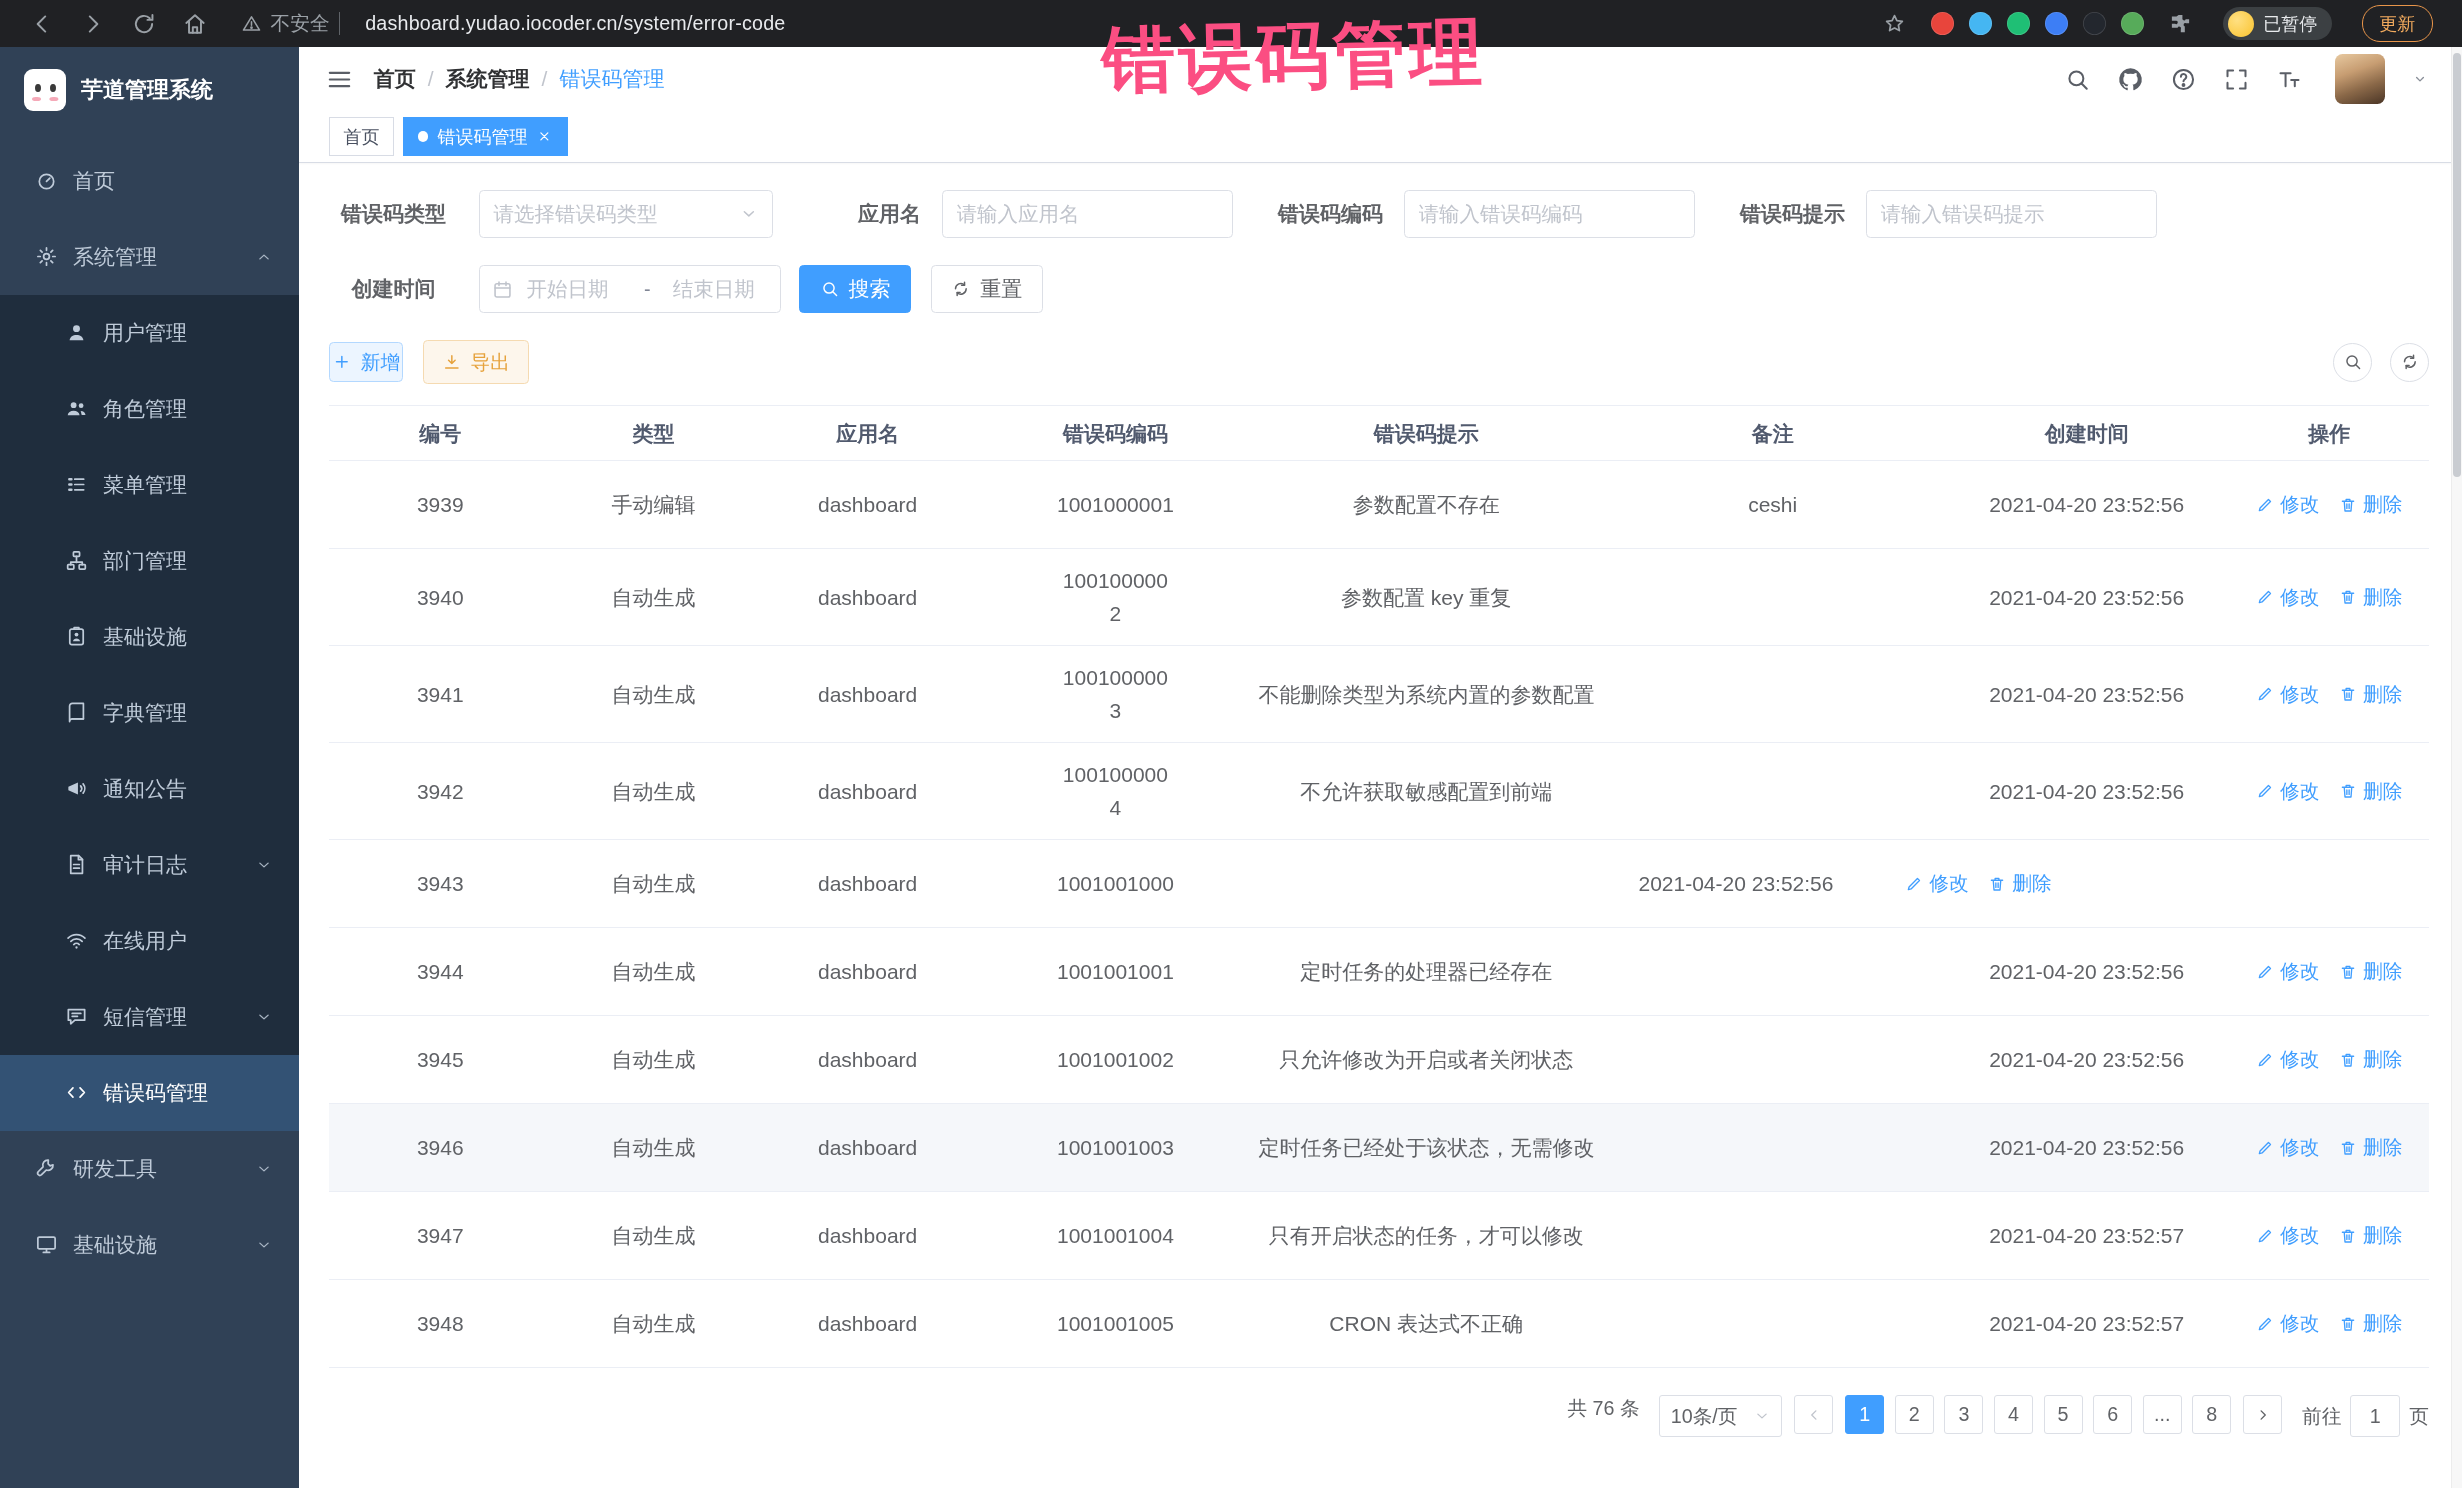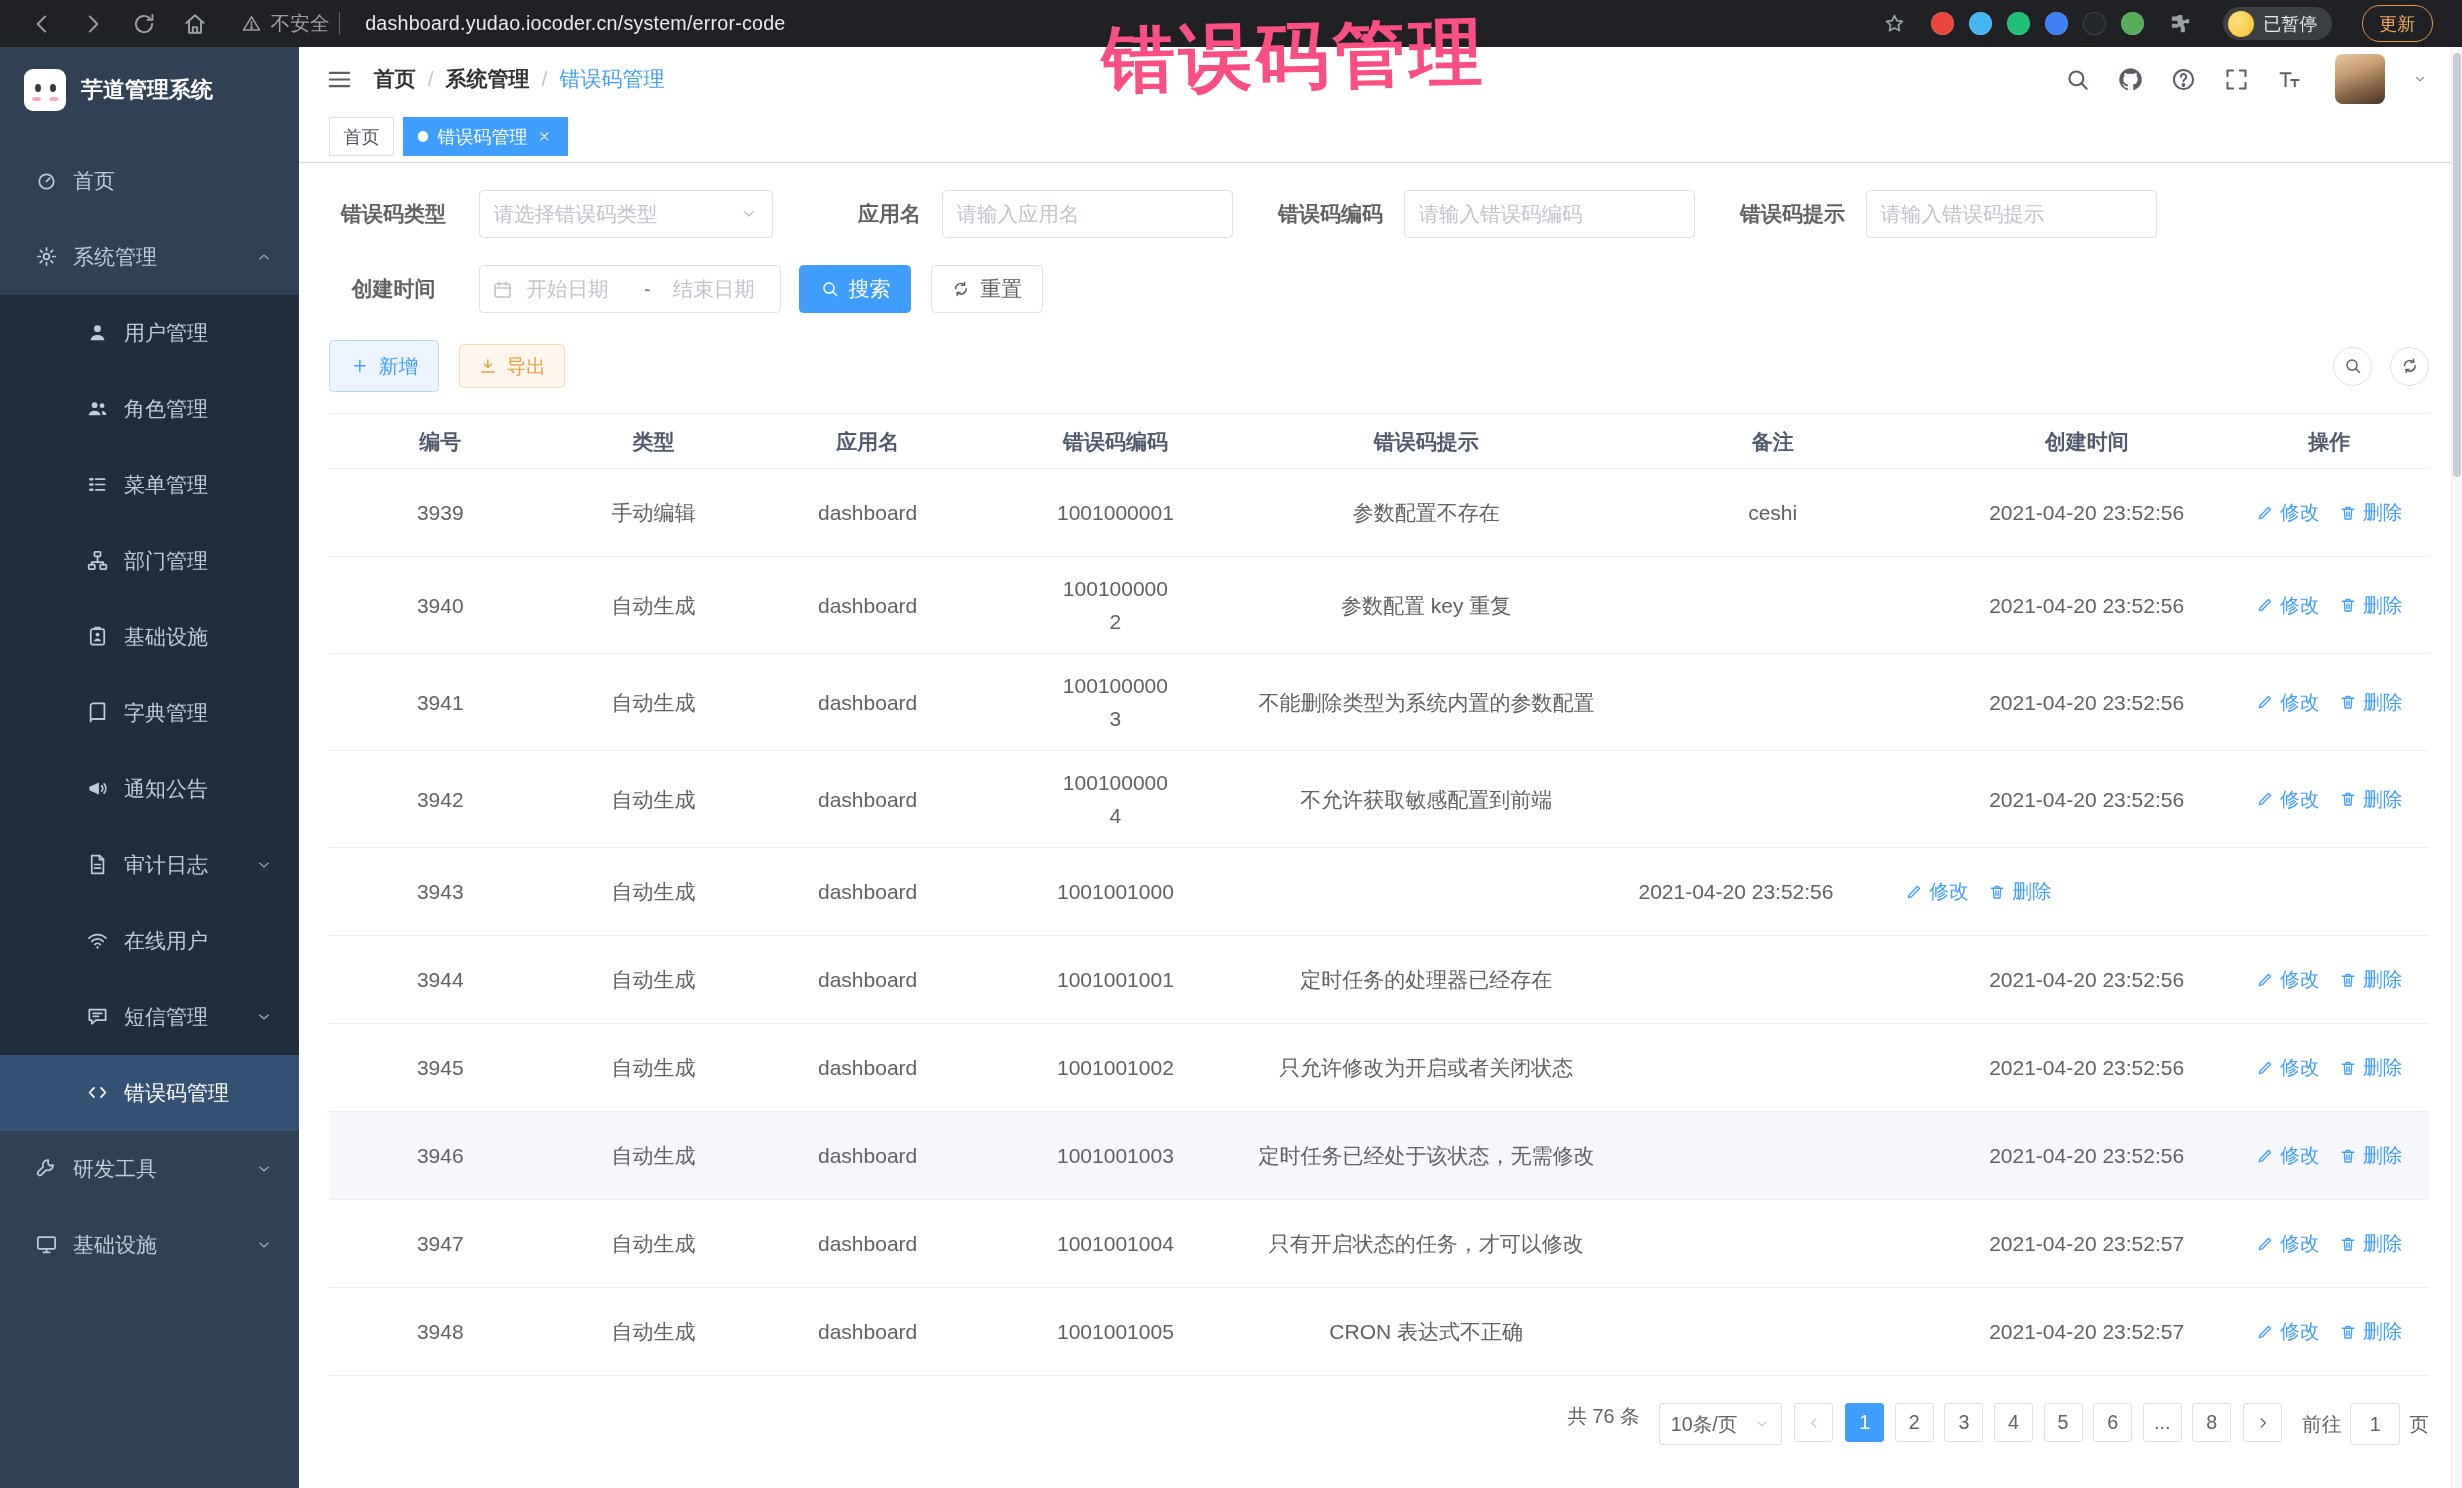--- a/index.html
+++ b/index.html
@@ -33,21 +33,21 @@
   .app { flex:1; display:flex; min-height:0; }
   .sidebar { width:299px; background:#304156; color:#bfcbd9; flex:0 0 auto; display:flex; flex-direction:column; }
   .logo-row { height:85px; display:flex; align-items:center; gap:15px; padding:0 24px; cursor:pointer; }
   .logo-img { width:42px; height:42px; border-radius:9px; background:#fff; position:relative; flex:0 0 auto; }
   .logo-img::before { content:""; position:absolute; width:6px; height:8.3px; background:#3a3a3a; border-radius:50%; top:15px; left:10.6px; box-shadow:15px 0 0 #3a3a3a; }
   .logo-img::after { content:""; position:absolute; width:8.3px; height:4.5px; background:#f5a9b8; border-radius:50%; top:28px; left:8.3px; box-shadow:17.4px 0 0 #f5a9b8; }
   .logo-text { color:#fff; font-size:22px; font-weight:700; white-space:nowrap; }
   .menu { flex:1; padding-top:10.6px; overflow:hidden; }
   .menu-item { height:76px; display:flex; align-items:center; gap:15px; padding:0 30px 0 35px; font-size:21px; color:#bfcbd9; cursor:pointer; position:relative; white-space:nowrap; }
   .menu-item .mi { width:23px; height:23px; }
-  .menu-item.level2 { padding-left:86px; background:#1f2d3d; }
+  .menu-item.level2 { padding-left:65px; background:#1f2d3d; }
   .menu-item.active { background:rgba(64,158,255,.18); color:#ffffff; }
   .menu-item .arrow { position:absolute; right:26px; width:18px; height:18px; opacity:.85; }
 
   .main { flex:1; display:flex; flex-direction:column; min-width:0; background:#fff; }
 
   
   .topbar { height:64px; background:#fff; display:flex; align-items:center; padding:0 33px 0 26px; gap:19.7px; flex:0 0 auto; }
   .hamburger { width:29px; height:29px; color:#5a5e66; cursor:pointer; }
   .breadcrumb { display:flex; align-items:center; gap:12px; font-size:21px; white-space:nowrap; }
   .crumb { color:#303133; font-weight:600; cursor:pointer; }
@@ -85,21 +85,21 @@
   .date-range { width:302px; padding:0 12px; gap:9px; }
   .cal { width:21px; height:21px; color:#c0c4cc; }
   .dr-start { flex:1; text-align:left; padding-left:4.5px; }
   .dr-sep { color:#808695; font-size:19.7px; }
   .dr-end { flex:1; text-align:center; }
 
   .btn { height:48px; border-radius:4.5px; display:inline-flex; align-items:center; gap:9px; padding:0 19.7px; font-size:21px; cursor:pointer; border:0.8px solid transparent; background:#fff; font-family:inherit; white-space:nowrap; }
   .btn .bi { width:19.7px; height:19.7px; }
   .btn.primary { background:#409eff; border-color:#409eff; color:#fff; margin-left:18px; }
   .btn.default { border-color:#dcdfe6; color:#606266; margin-left:19.7px; }
-  .btn.plain-primary { background:#ecf5ff; border-color:#b3d8ff; color:#409eff; height:52px; padding:0 20px; font-size:19.7px; }
+  .btn.plain-primary { background:#ecf5ff; border-color:#b3d8ff; color:#409eff; height:40px; padding:0 2px; font-size:19.7px; }
   .btn.plain-warning { background:#fdf6ec; border-color:#f5dab1; color:#e6a23c; height:44px; padding:0 18px; font-size:19.7px; margin-left:19.7px; }
 
   .toolbar { display:flex; align-items:center; margin-bottom:21px; }
   .circle-btn { width:39px; height:39px; border:0.8px solid #dcdfe6; border-radius:50%; display:flex; align-items:center; justify-content:center; color:#606266; margin-left:18px; cursor:pointer; background:#fff; }
   .circle-btn .ci { width:19.7px; height:19.7px; }
 
   
   .tbl { width:100%; border-top:0.8px solid #ebeef5; }
   .t-header { display:flex; align-items:center; height:55px; border-bottom:0.8px solid #ebeef5; font-weight:600; color:#515a6e; }
   .t-row { display:flex; align-items:center; min-height:88px; border-bottom:0.8px solid #ebeef5; color:#606266; }

